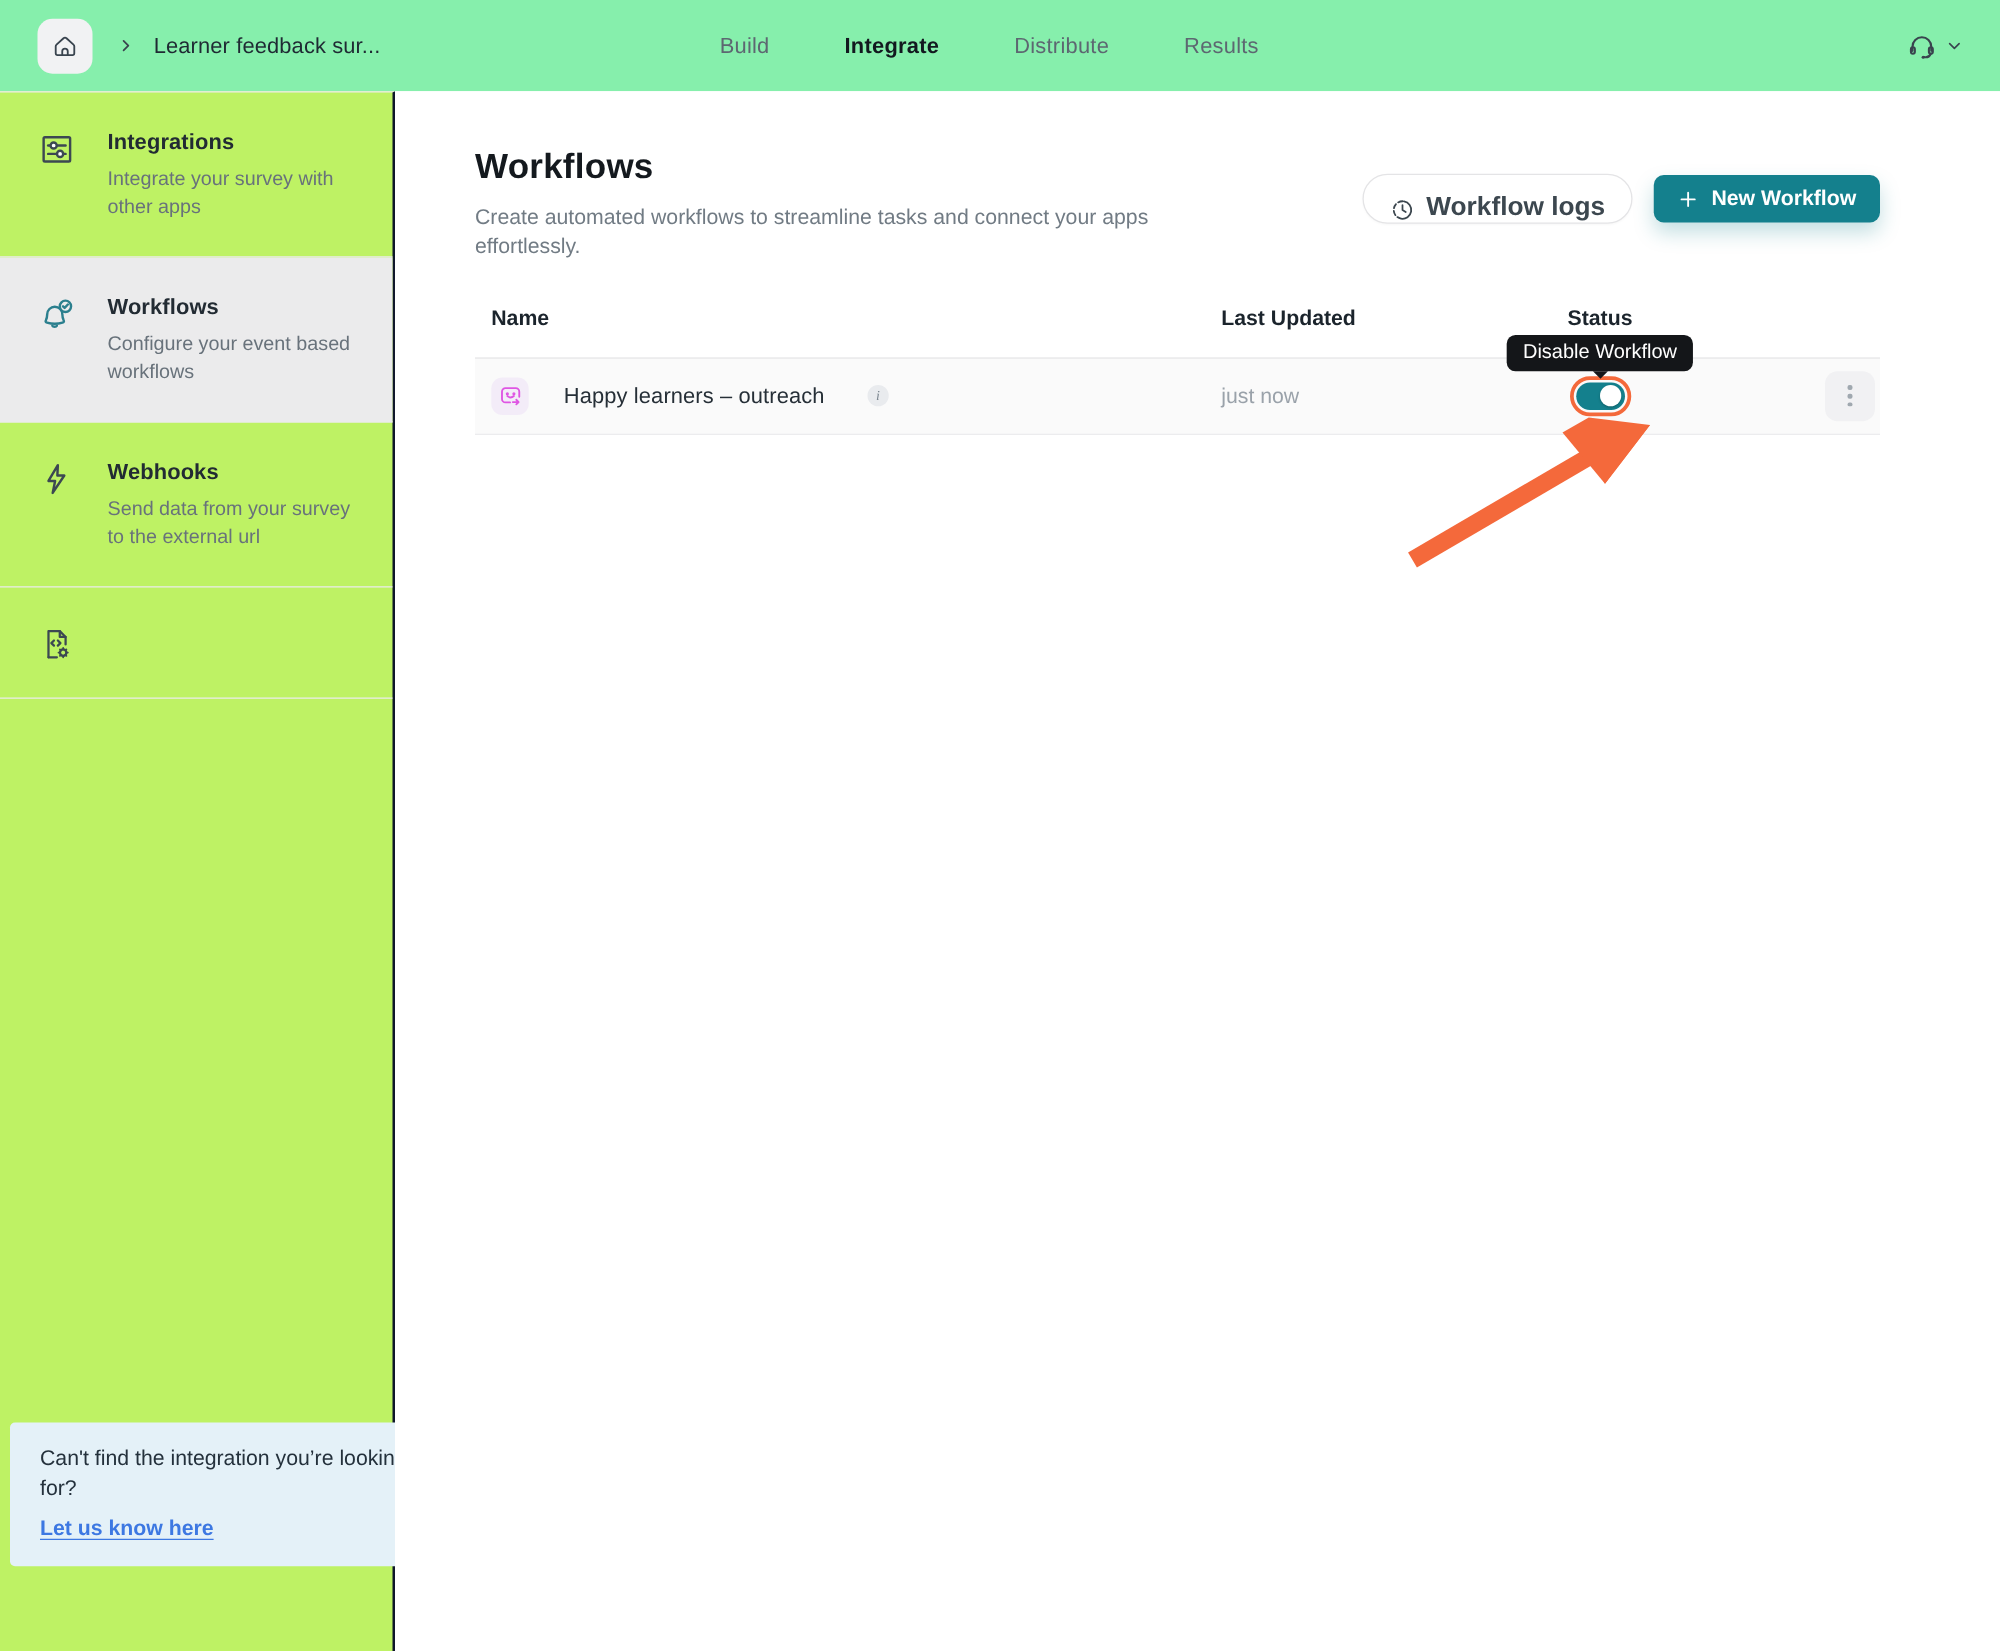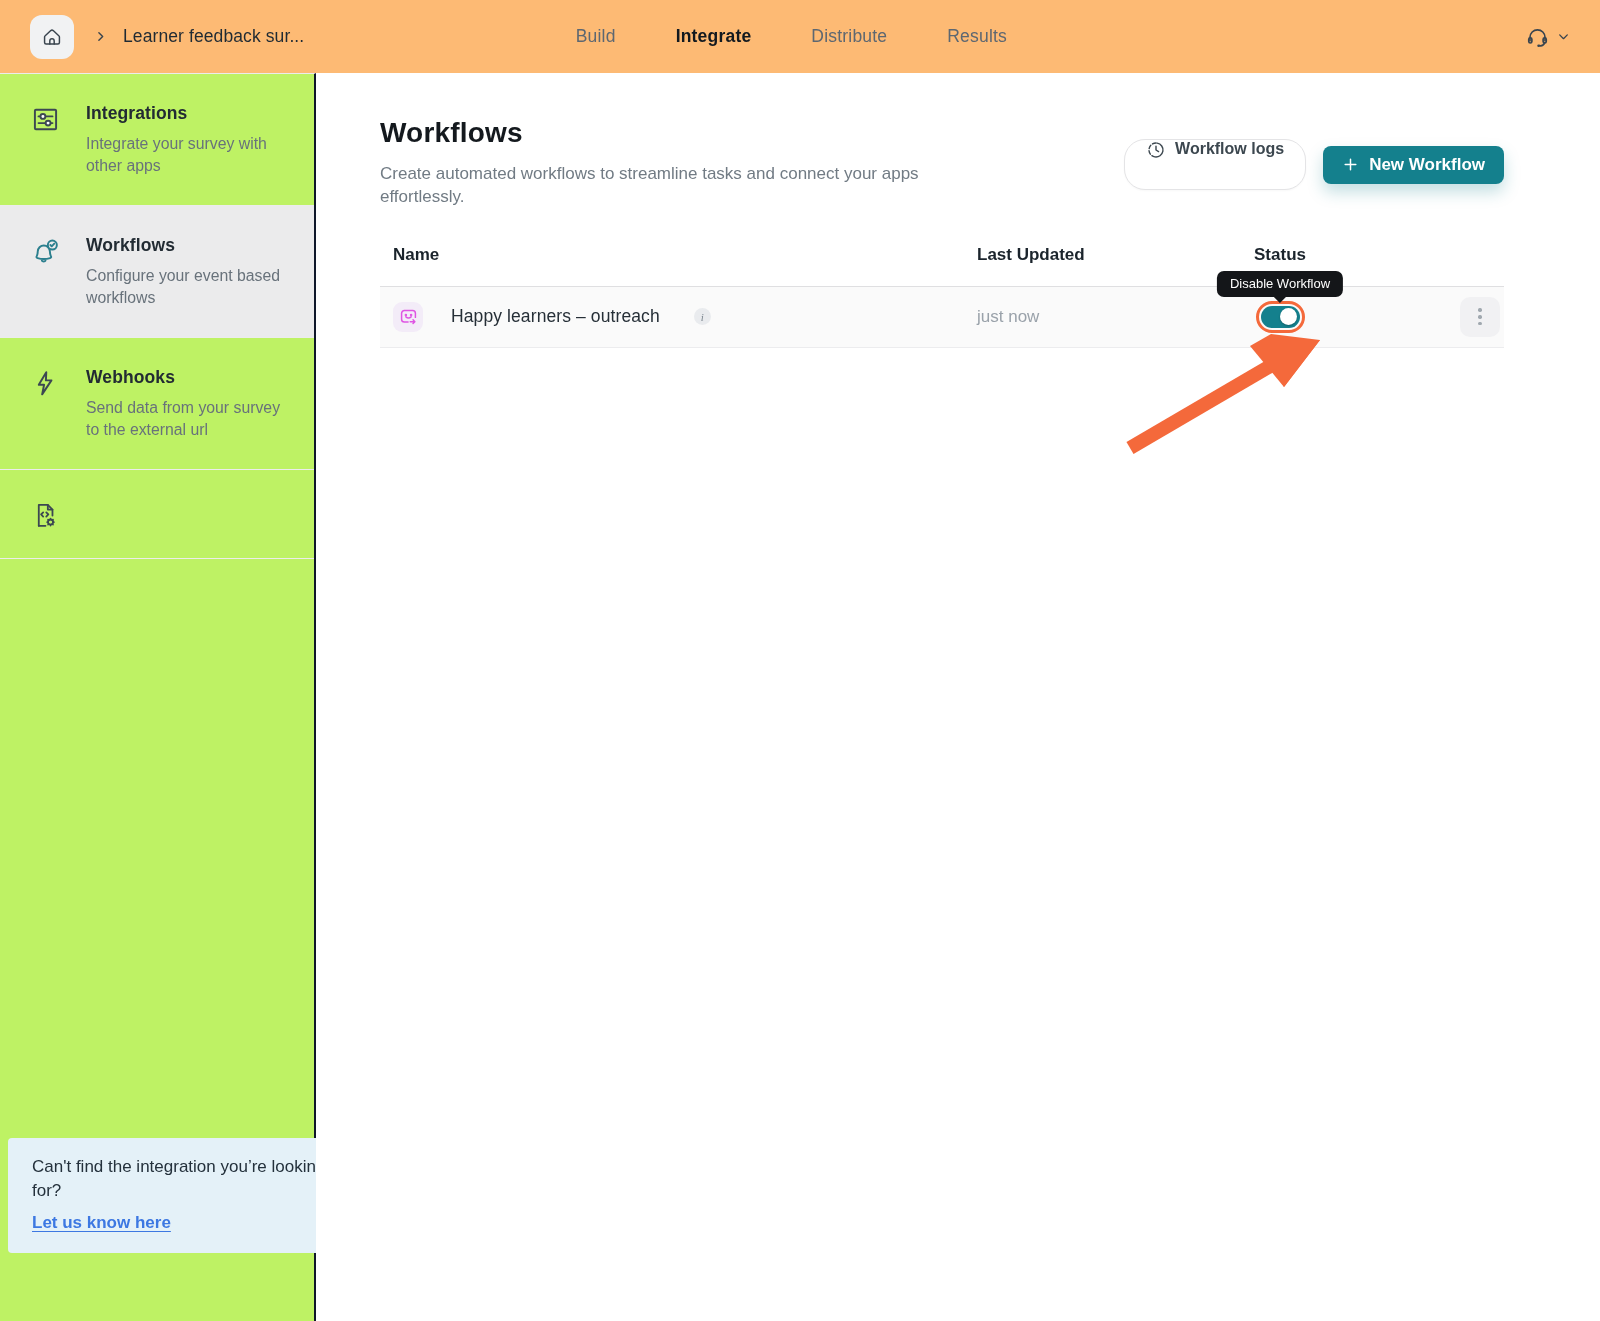--- a/index.html
+++ b/index.html
@@ -7,21 +7,21 @@
     --orange:#F4693B;
     --link:#3D78E2;
     --tooltip:#141619;
   }
   *{box-sizing:border-box;margin:0;padding:0;}
   html,body{background:#fff;}
   body{font-family:"Liberation Sans",sans-serif;color:#222;}
   .app{position:relative;width:1600px;height:1321px;background:#fff;overflow:hidden;}
 
   
-  .topbar{height:73px;display:flex;align-items:center;padding:0 30px;position:relative;background:#fdba74;}
+  .topbar{height:73px;display:flex;align-items:center;padding:0 30px;position:relative;background:#86efac;}
   .home-btn{width:44px;height:44px;border-radius:12px;background:#f1f2f3;display:grid;place-items:center;cursor:pointer;border:none;}
   .crumb-sep{margin:0 16px 0 20px;display:flex;align-items:center;}
   .breadcrumb{font-size:17.5px;font-weight:500;color:#1f2a33;letter-spacing:.1px;cursor:pointer;}
   .topnav{position:absolute;left:50%;top:0;height:73px;transform:translateX(-52%);display:flex;align-items:center;gap:60px;}
   .topnav .tab{font-size:17.5px;color:#5d6771;cursor:pointer;background:none;border:none;font-family:inherit;letter-spacing:.2px;}
   .topnav .tab.active{color:#12191f;font-weight:700;}
   .top-right{margin-left:auto;display:flex;align-items:center;gap:7px;cursor:pointer;}
 
   
   .body-row{display:flex;height:1248px;}
@@ -35,41 +35,41 @@
   .help-box{position:absolute;left:8px;bottom:68px;width:368px;background:#e4f1f8;border-radius:4px;padding:17px 24px 20px 24px;}
   .help-text{font-size:17px;color:#24313c;line-height:1.45;}
   .help-link{display:inline-block;margin-top:9px;font-size:17px;font-weight:700;color:var(--link);text-decoration:underline;text-underline-offset:3px;cursor:pointer;}
 
   
   .main{flex:1;position:relative;background:#fff;}
   .content-header{display:flex;justify-content:space-between;align-items:flex-start;padding:44px 96px 0 64px;}
   .page-title{font-size:28px;font-weight:700;color:#14191e;letter-spacing:.2px;}
   .page-desc{margin-top:13px;font-size:17px;color:#717b84;line-height:1.38;max-width:565px;}
   .actions{display:flex;align-items:center;gap:17px;margin-top:22px;flex-shrink:0;}
-  .btn-logs{height:51px;border-radius:21px;border:1px solid #e4e4e6;background:#fff;padding:0 21px;display:flex;align-items:flex-start;gap:9px;font-size:16px;font-weight:600;color:#3c474f;font-family:inherit;cursor:pointer;box-shadow:0 1px 2px rgba(0,0,0,.03);}
+  .btn-logs{height:40px;border-radius:21px;border:1px solid #e4e4e6;background:#fff;padding:0 21px;display:flex;align-items:flex-end;gap:9px;font-size:21px;font-weight:600;color:#3c474f;font-family:inherit;cursor:pointer;box-shadow:0 1px 2px rgba(0,0,0,.03);}
   .btn-new{height:38px;border-radius:8px;border:none;background:var(--accent);padding:0 19px;display:flex;align-items:center;gap:10px;font-size:17px;font-weight:600;color:#fff;font-family:inherit;cursor:pointer;box-shadow:0 8px 16px rgba(20,128,141,.25);}
 
   .table{margin:36px 96px 0 64px;}
   .thead,.trow{display:grid;grid-template-columns:597px 210px 186px 1fr;}
   .thead{height:42px;border-bottom:1px solid #dfdfe1;font-size:17px;font-weight:700;color:#1b242c;align-items:start;}
   .th-name{padding-left:13px;}
   .th-status{text-align:center;}
   .trow{height:61px;align-items:center;background:#fafafa;border-bottom:1px solid #ececee;}
   .name-cell{display:flex;align-items:center;gap:28px;padding-left:13px;}
   .wf-icon{width:30px;height:30px;border-radius:9px;background:#f3ecf8;display:grid;place-items:center;flex-shrink:0;}
   .wf-name{font-size:17.5px;color:#262f37;letter-spacing:.1px;}
   .info-badge{width:17px;height:17px;border-radius:50%;background:#e9ebee;color:#7c868f;font-size:11px;font-style:italic;font-family:"Liberation Serif",serif;display:grid;place-items:center;margin-left:6px;cursor:pointer;}
   .updated-cell{color:#9aa2aa;font-size:17px;}
   .status-cell{justify-self:center;position:relative;display:flex;z-index:6;}
   .ring{border:3px solid var(--orange);border-radius:17px;padding:2px;display:inline-flex;}
   .toggle{width:39px;height:22px;border-radius:11px;background:#b9bec2;position:relative;cursor:pointer;border:none;}
   .toggle.on{background:var(--accent);}
   .toggle .knob{position:absolute;left:2.5px;top:2.5px;width:17px;height:17px;border-radius:50%;background:#fff;box-shadow:0 1px 2px rgba(0,0,0,.25);}
   .toggle.on .knob{left:auto;right:2.5px;}
-  .tooltip{position:absolute;bottom:calc(100% + 4px);left:50%;transform:translateX(-50%);background:var(--tooltip);color:#fff;font-size:13px;padding:5px 13px 6px 13px;border-radius:7px;white-space:nowrap;z-index:7;}
+  .tooltip{position:absolute;bottom:calc(100% + 4px);left:50%;transform:translateX(-50%);background:var(--tooltip);color:#fff;font-size:16px;padding:5px 13px 6px 13px;border-radius:7px;white-space:nowrap;z-index:7;}
   .tooltip::after{content:"";position:absolute;top:100%;left:50%;margin-left:-6px;border:6px solid transparent;border-top-color:var(--tooltip);}
   .menu-cell{justify-self:end;padding-right:4px;}
   .kebab-btn{width:40px;height:40px;border-radius:10px;background:#f1f1f3;border:none;display:grid;place-items:center;cursor:pointer;}
   .kebab{display:flex;flex-direction:column;gap:3.5px;}
   .kebab i{width:3.4px;height:3.4px;border-radius:50%;background:#a0a8af;display:block;}
 
   .arrow-overlay{position:absolute;left:0;top:0;width:1600px;height:1321px;pointer-events:none;z-index:5;}
   svg{display:block;}
 </style>
 </head>

